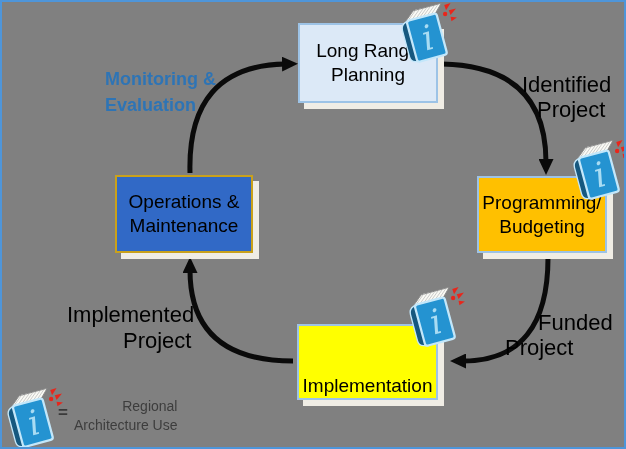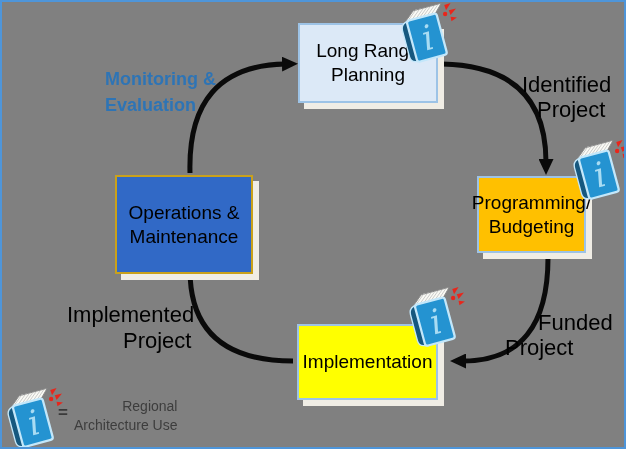--- a/index.html
+++ b/index.html
@@ -17,23 +17,23 @@
     position:absolute;
     display:flex;align-items:center;justify-content:center;
     text-align:center;
     font-size:19px;line-height:24px;color:#000;
     border:2px solid #9DC3E6;
     box-shadow:6px 6px 0 #F0EDE5;
     box-sizing:border-box;
     white-space:pre-line;
   }
   .node-lrp{left:296px;top:21px;width:140px;height:80px;background:#DCE9F7;}
-  .node-pb {left:475px;top:174px;width:109px;height:77px;background:#FFC000;}
-  .node-impl{left:295px;top:322px;width:141px;height:76px;background:#FFFF00;}
-  .node-om {left:113px;top:173px;width:138px;height:99px;background:#3169C6;border-color:#C9A11B;}
+  .node-pb {left:475px;top:174px;width:130px;height:77px;background:#FFC000;}
+  .node-impl{left:295px;top:322px;width:141px;height:76px;background:#FFFF00;align-items:flex-end;}
+  .node-om {left:113px;top:173px;width:138px;height:78px;background:#3169C6;border-color:#C9A11B;}
   .edge-label{
     position:absolute;
     font-weight:bold;font-size:18px;line-height:26px;
     color:#2E74B5;white-space:pre-line;
   }
   .lab-me{left:103px;top:64px;}
   .lab-line{position:absolute;font-weight:normal;font-size:22px;color:#000000;white-space:nowrap;}
   .lab-ident-1{left:520px;top:70px;}
   .lab-ident-2{left:535px;top:95px;}
   .lab-fund-1{left:536px;top:308px;}

